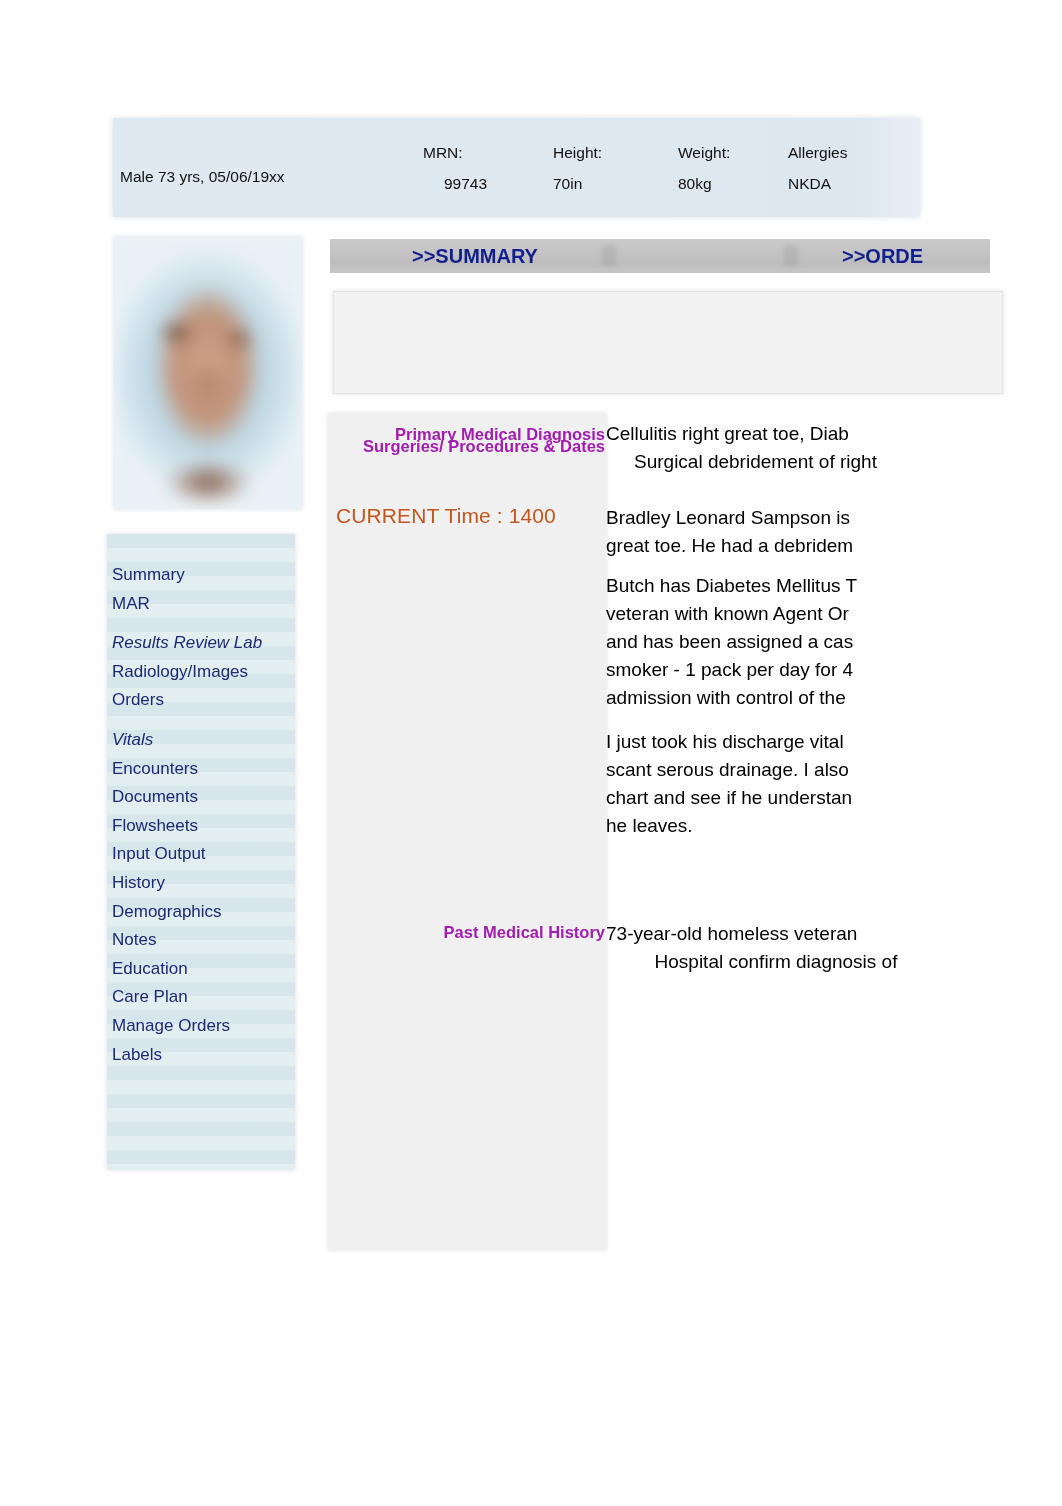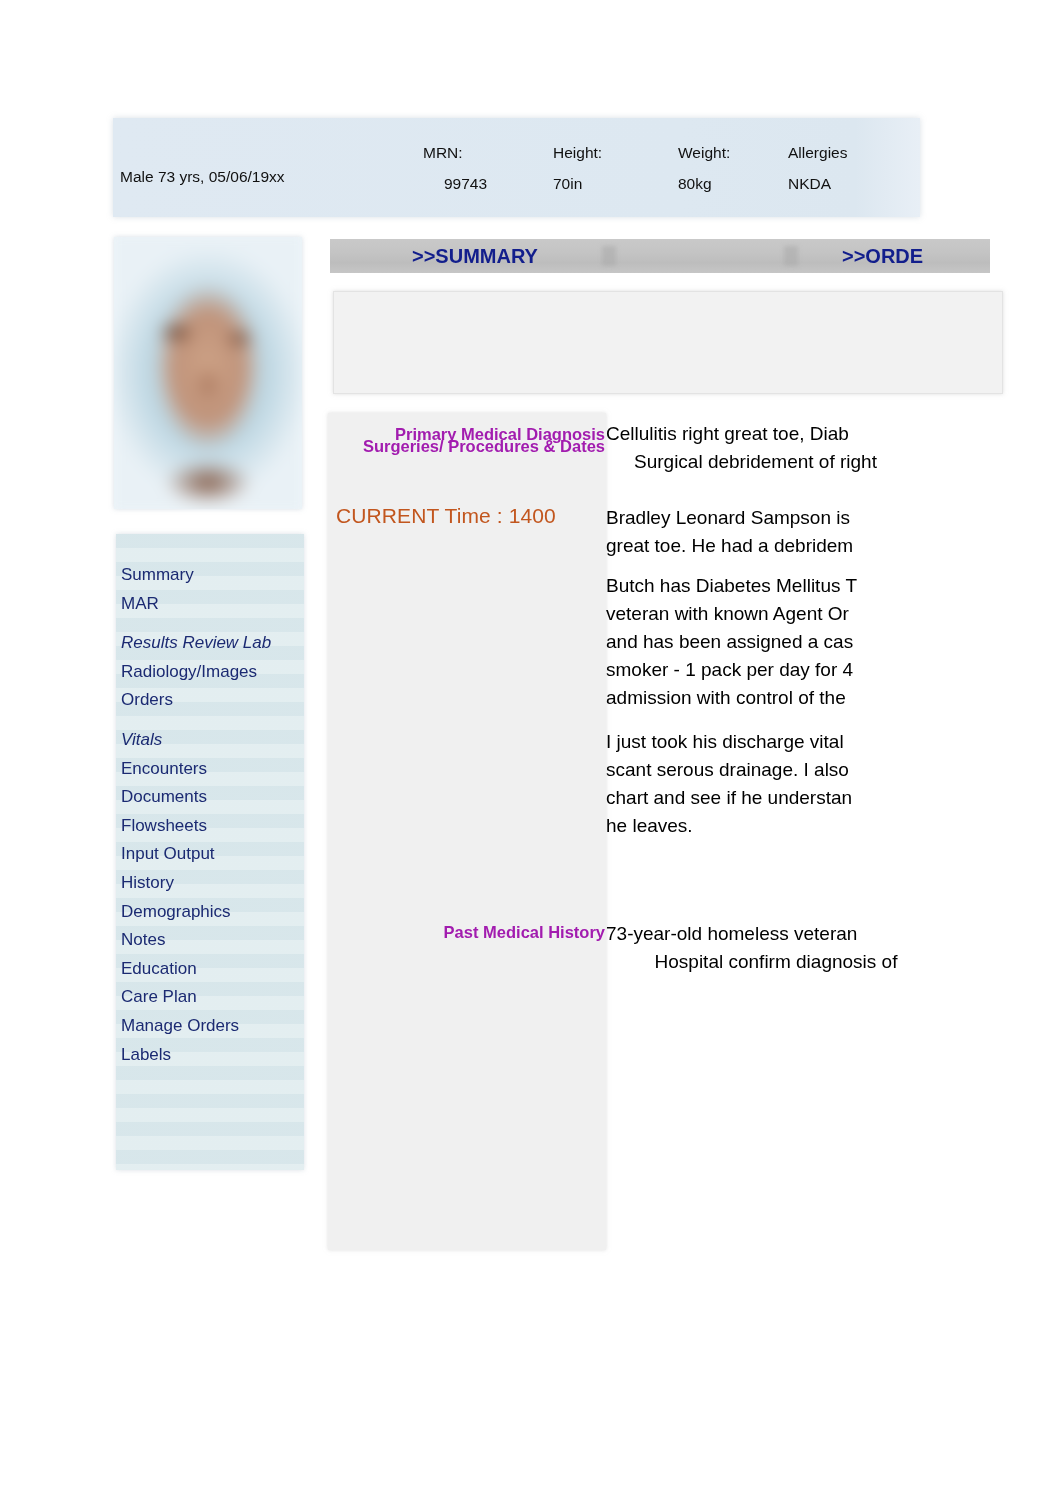--- a/index.html
+++ b/index.html
@@ -81,21 +81,21 @@
       radial-gradient(ellipse 62px 96px at 50% 48%, #cda286 0%, #c0937a 52%, rgba(192,147,122,0) 82%),
       radial-gradient(ellipse 120px 150px at 50% 50%, #cfe0e8 0%, #bcd6e2 45%, #e9f1f6 80%),
       #f1f6f9;
     filter: blur(7px);
     transform: scale(1.06);
   }
 
   
   #sidebar {
     position: absolute;
-    left: 116px;
+    left: 107px;
     top: 534px;
     width: 188px;
     height: 636px;
     background: #86efac;
     box-shadow: 0 0 5px rgba(150,165,180,0.35);
     overflow: hidden;
   }
   #sidebar .sb-stripes {
     position: absolute;
     inset: 0;

